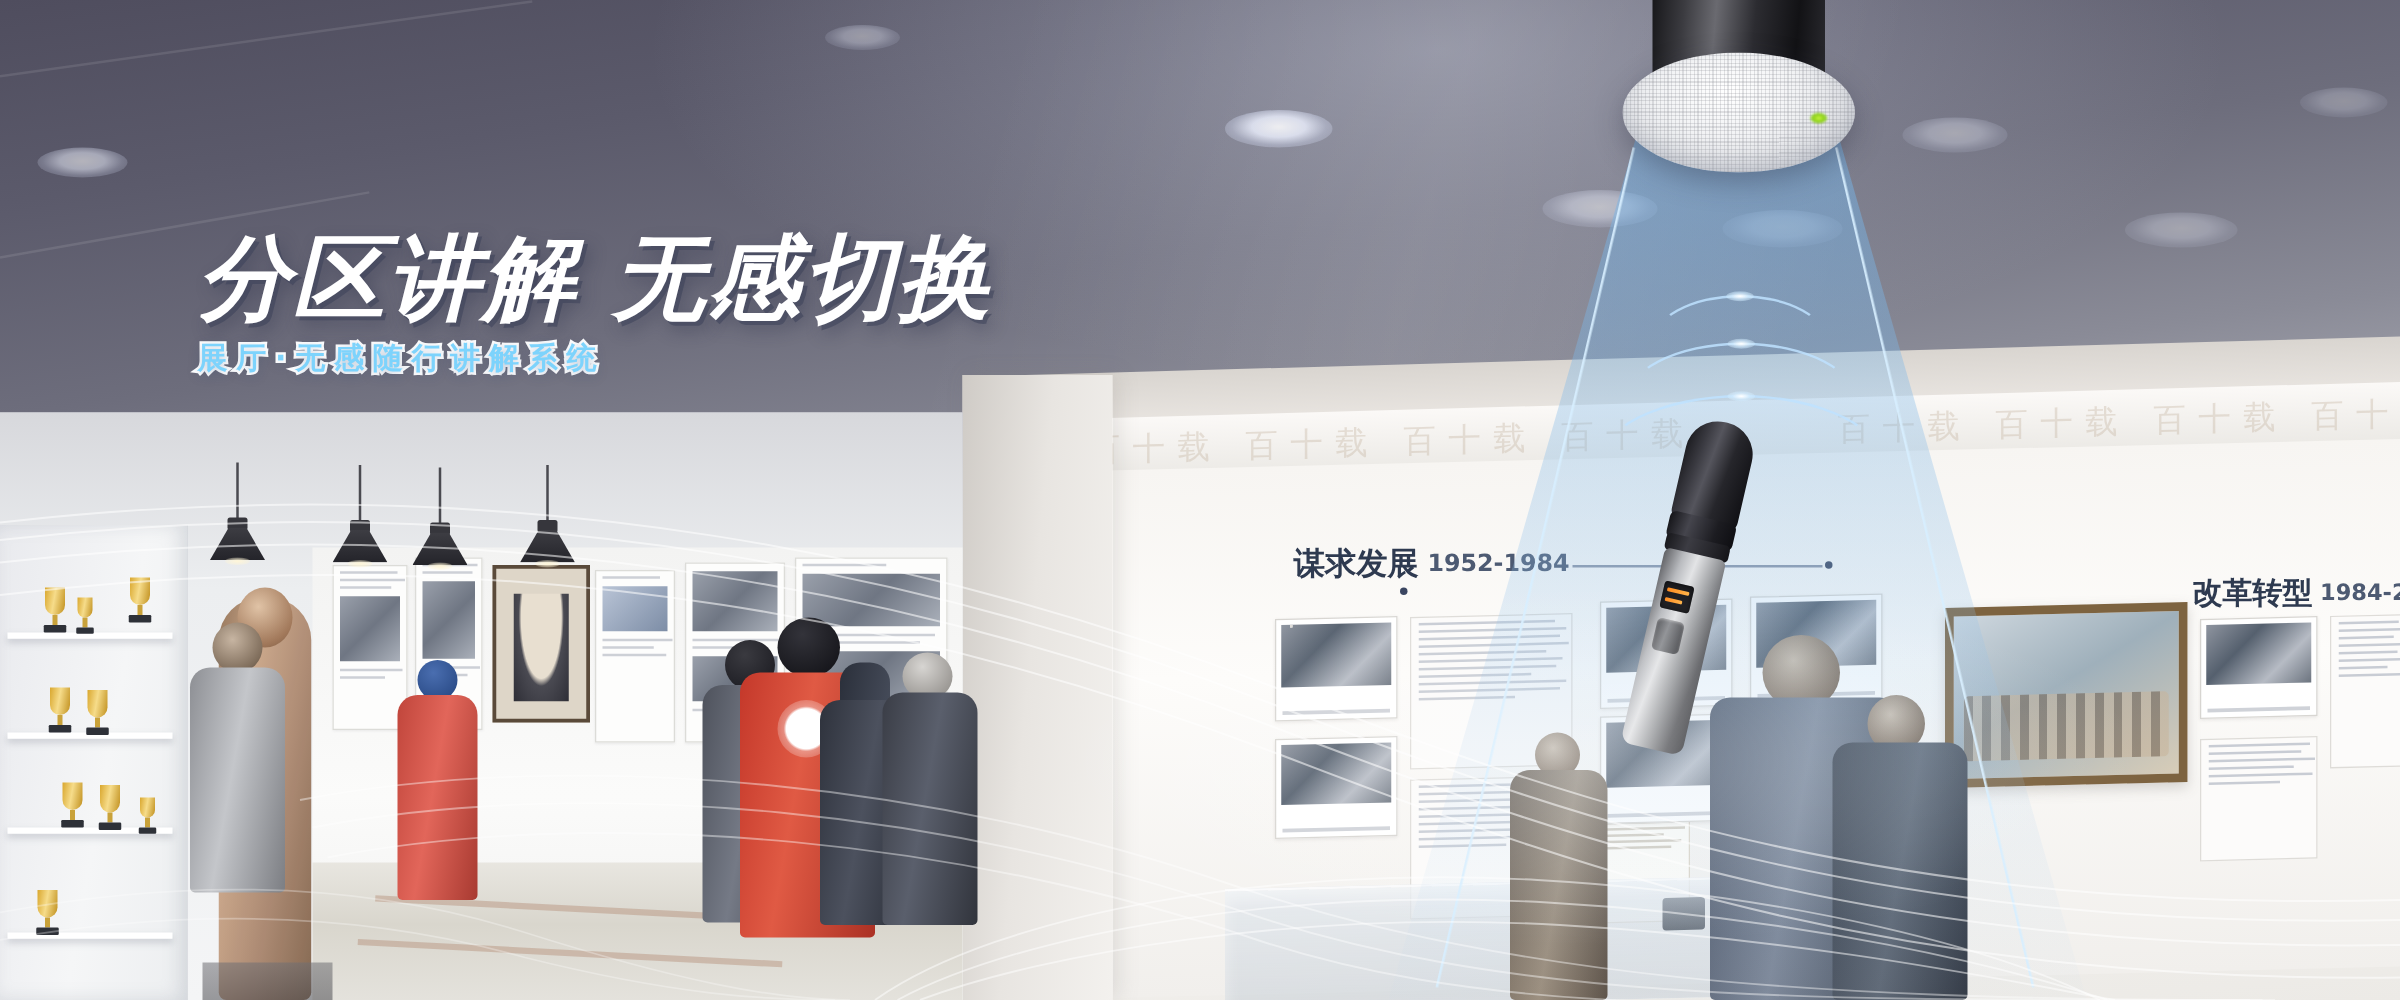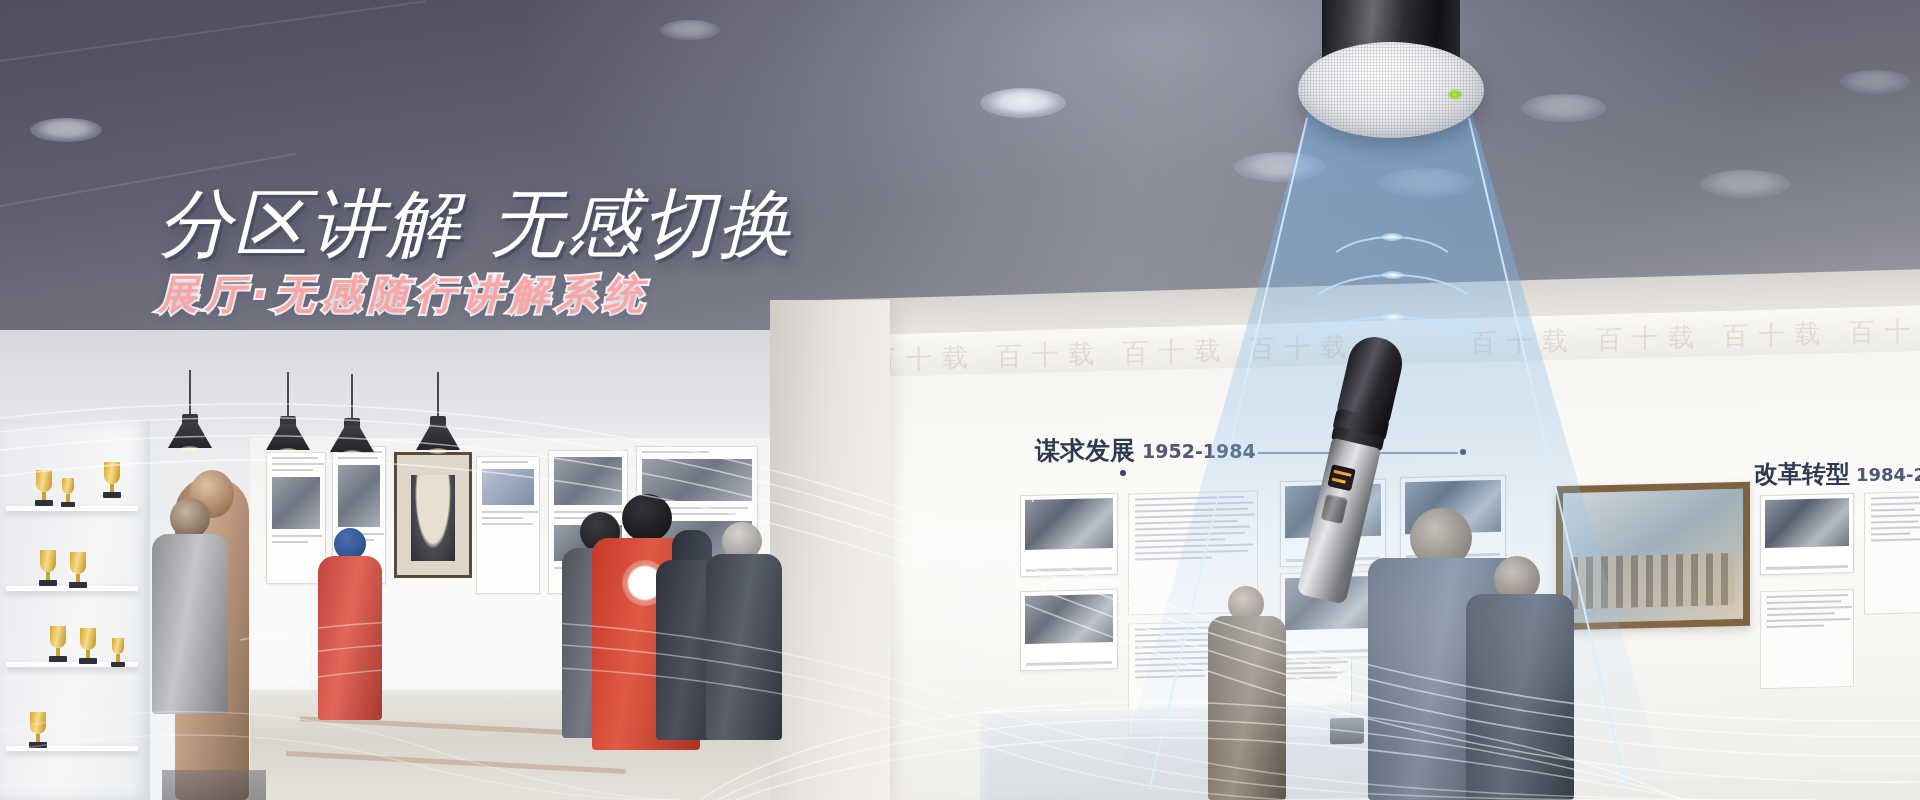--- a/index.html
+++ b/index.html
@@ -268,36 +268,35 @@
   }
 
   
   .ripples{position:absolute;left:0;top:300px;width:1920px;height:500px;pointer-events:none;}
   .ripples svg{display:block;}
 
   
   .copy{position:absolute;left:158px;top:186px;width:920px;}
 
   .headline{
-    font-size:74px;line-height:1;font-weight:normal;letter-spacing:2px;
+    font-size:74px;line-height:1;font-weight:bold;letter-spacing:2px;
     color:#ffffff;
     font-style:italic;
     font-family:"DejaVu Sans","Liberation Sans",sans-serif;
     text-shadow:
       3px 3px 0 rgba(60,66,90,.55),
       5px 6px 14px rgba(40,46,70,.40);
     white-space:nowrap;
     margin:0 0 14px 0;
   }
   .headline .gap{display:inline-block;width:28px;}
 
   .subline{
-    font-size:40px;line-height:1;font-weight:bold;letter-spacing:7px;
-    color:#fca5a5;
-    font-style:italic;
+    font-size:24px;line-height:1;font-weight:bold;letter-spacing:7px;
+    color:#7dd3fc;
     font-family:"DejaVu Sans","Liberation Sans",sans-serif;
     -webkit-text-stroke:4px #ffffff;
     paint-order:stroke fill;
     text-shadow:0 3px 10px rgba(30,60,110,.30);
     white-space:nowrap;
     margin:0 0 22px 0;
   }
 
   .pill{
     position:relative;display:inline-block;

